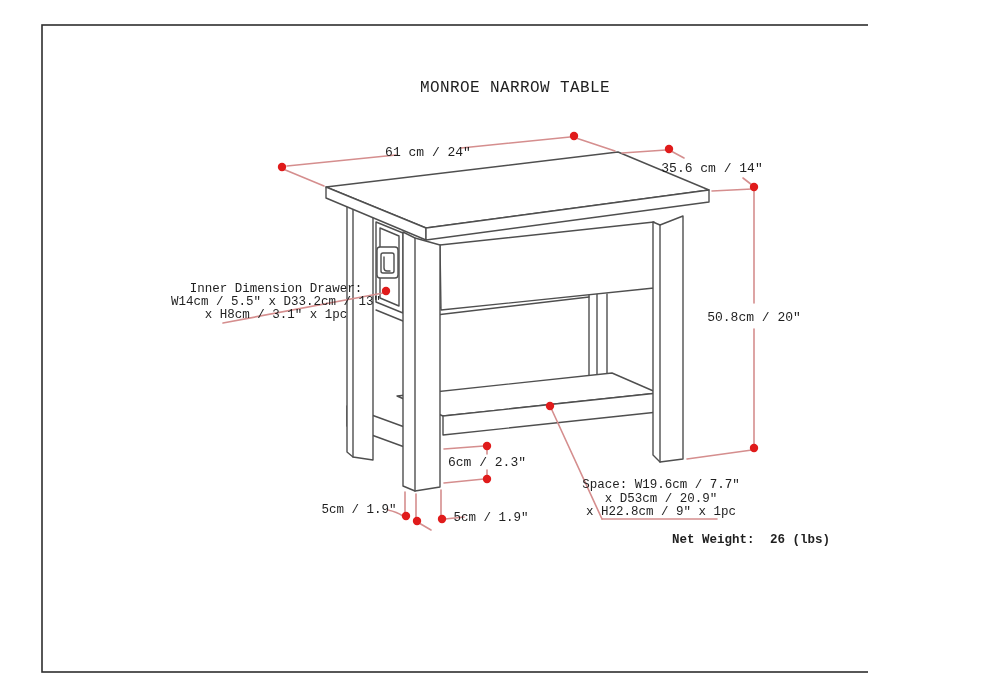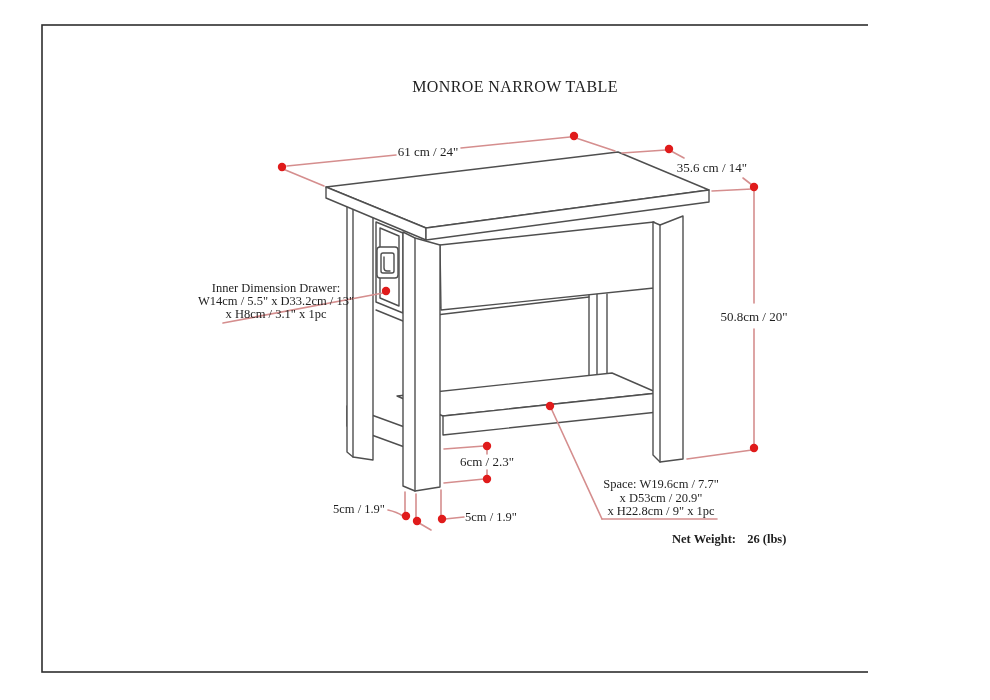--- a/index.html
+++ b/index.html
@@ -1,17 +1,17 @@
 <!DOCTYPE html>
 <html><head>
 <meta charset="utf-8">
 <style>
   html,body{margin:0;padding:0;background:#ffffff;}
   .canvas{position:relative;width:868px;height:700px;background:#ffffff;overflow:hidden;
-          font-family:Liberation Serif, serif;}
+          font-family:Liberation Mono, monospace;}
   svg text{fill:#1f1f1f;}
   .t-title{font-size:16px;letter-spacing:.4px;}
   .t-dim{font-size:13px;}
   .t-note{font-size:12.5px;}
   .t-weight{font-size:12.5px;font-weight:bold;}
   .wood{fill:#ffffff;stroke-width:1.4;stroke-linejoin:round;}
   .wline{fill:none;stroke-width:1.4;stroke-linecap:round;}
   .dline{fill:none;stroke-width:1.6;stroke-linecap:round;}
 </style>
 </head>

